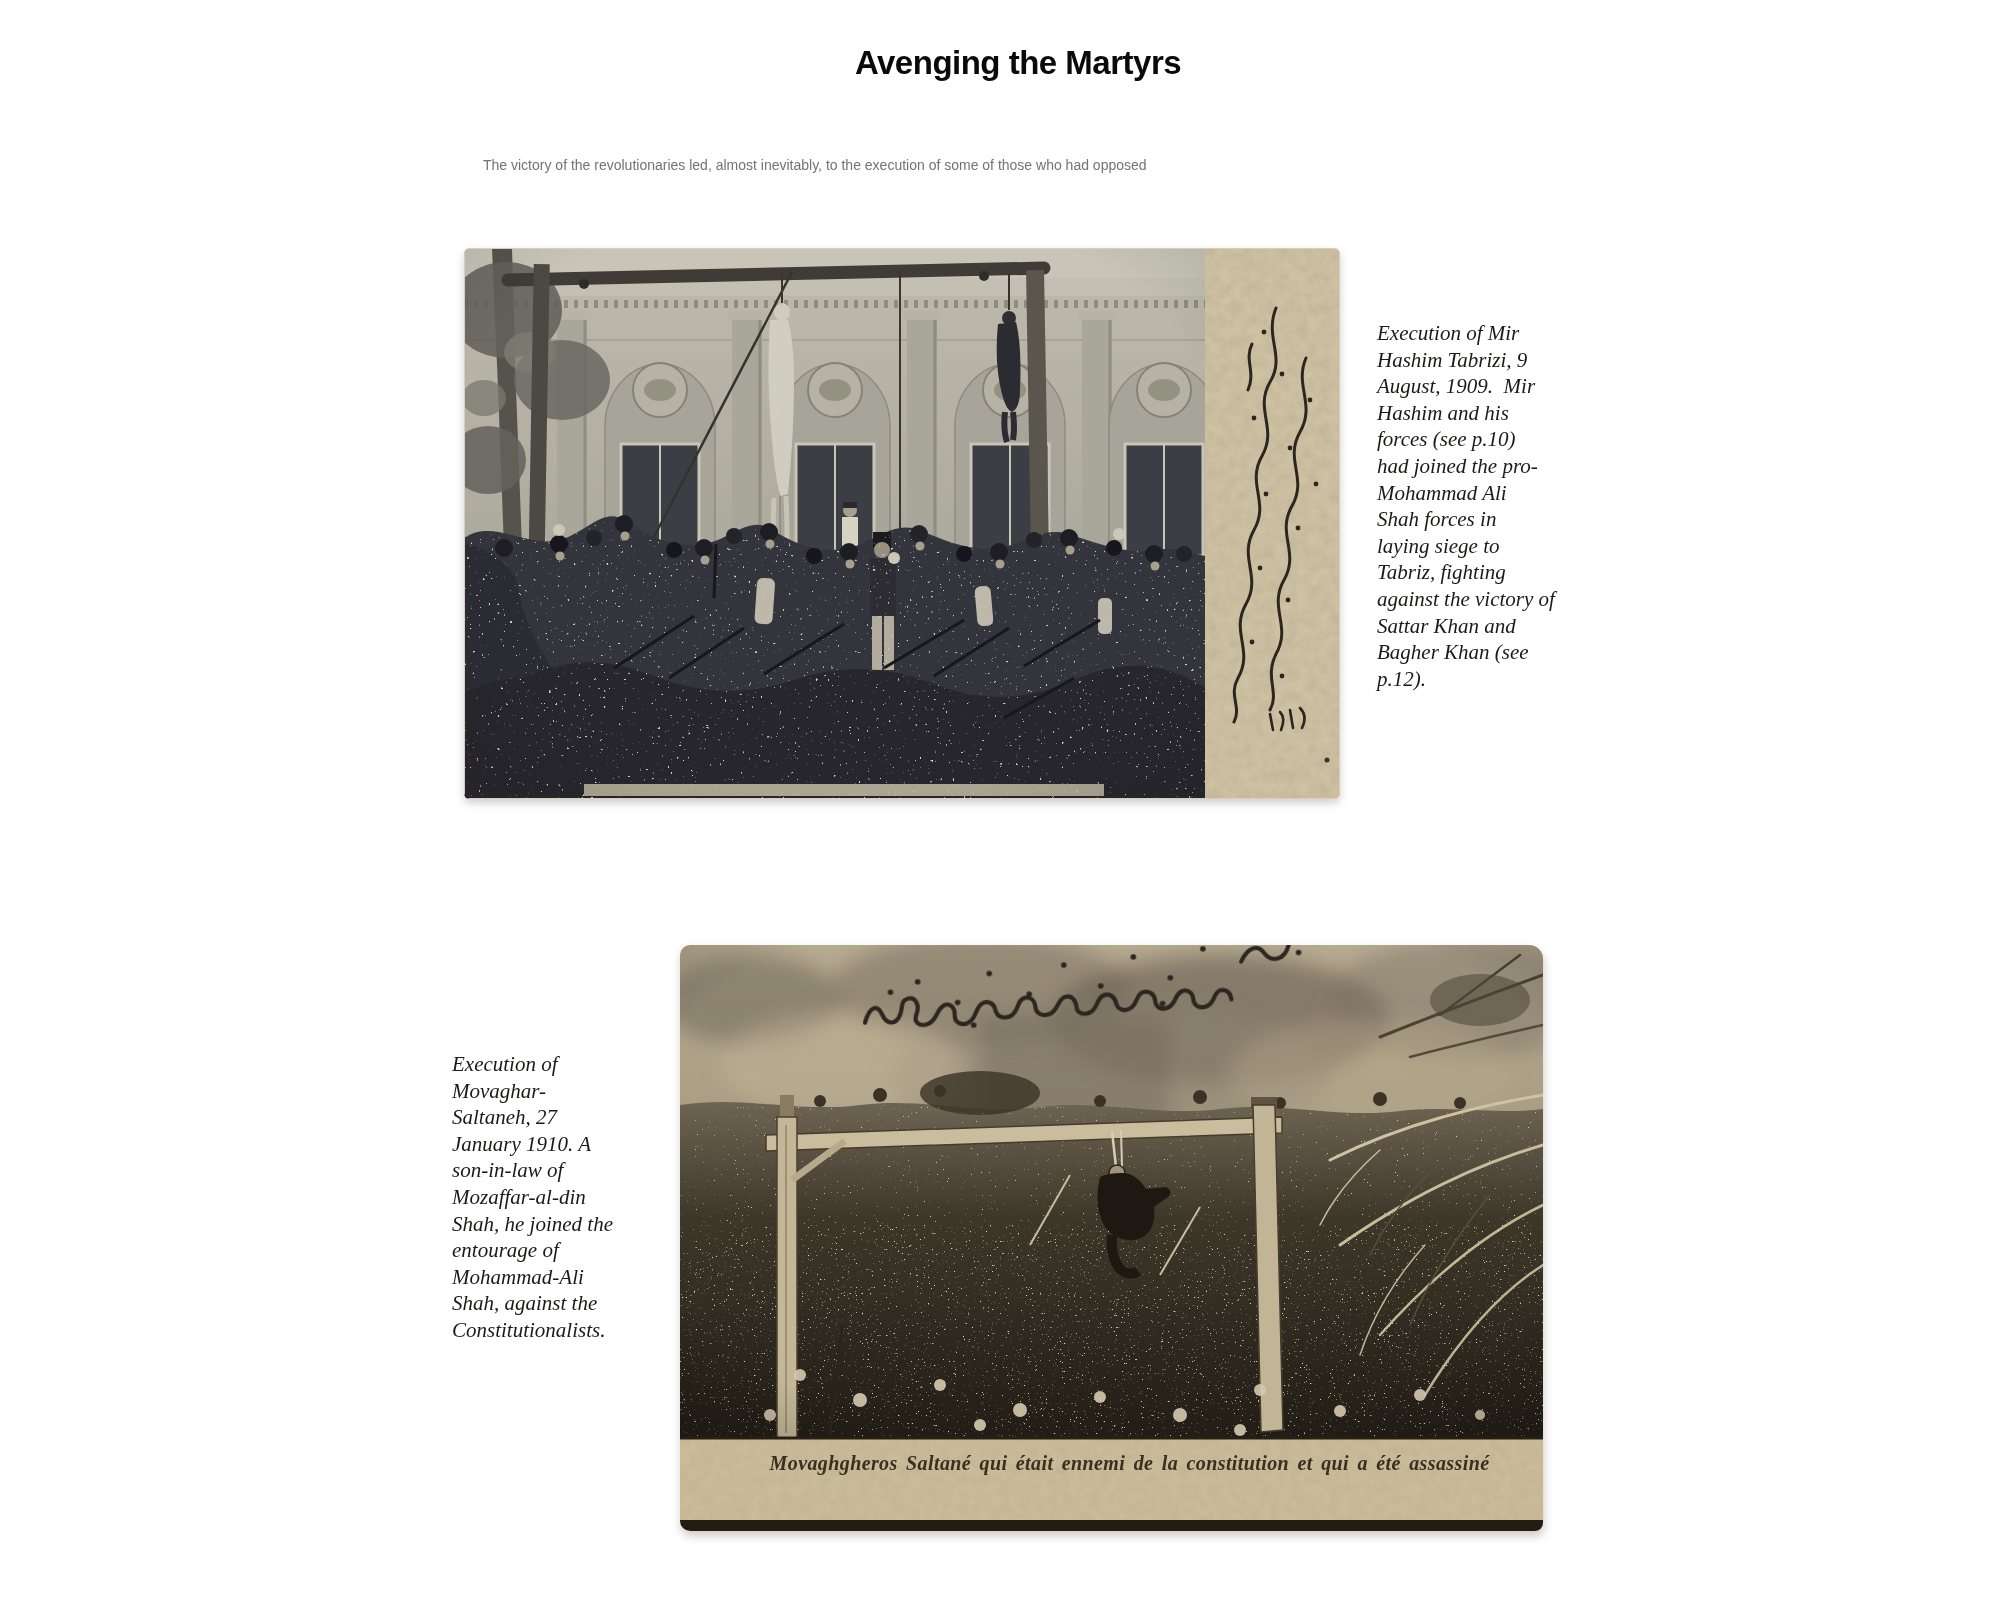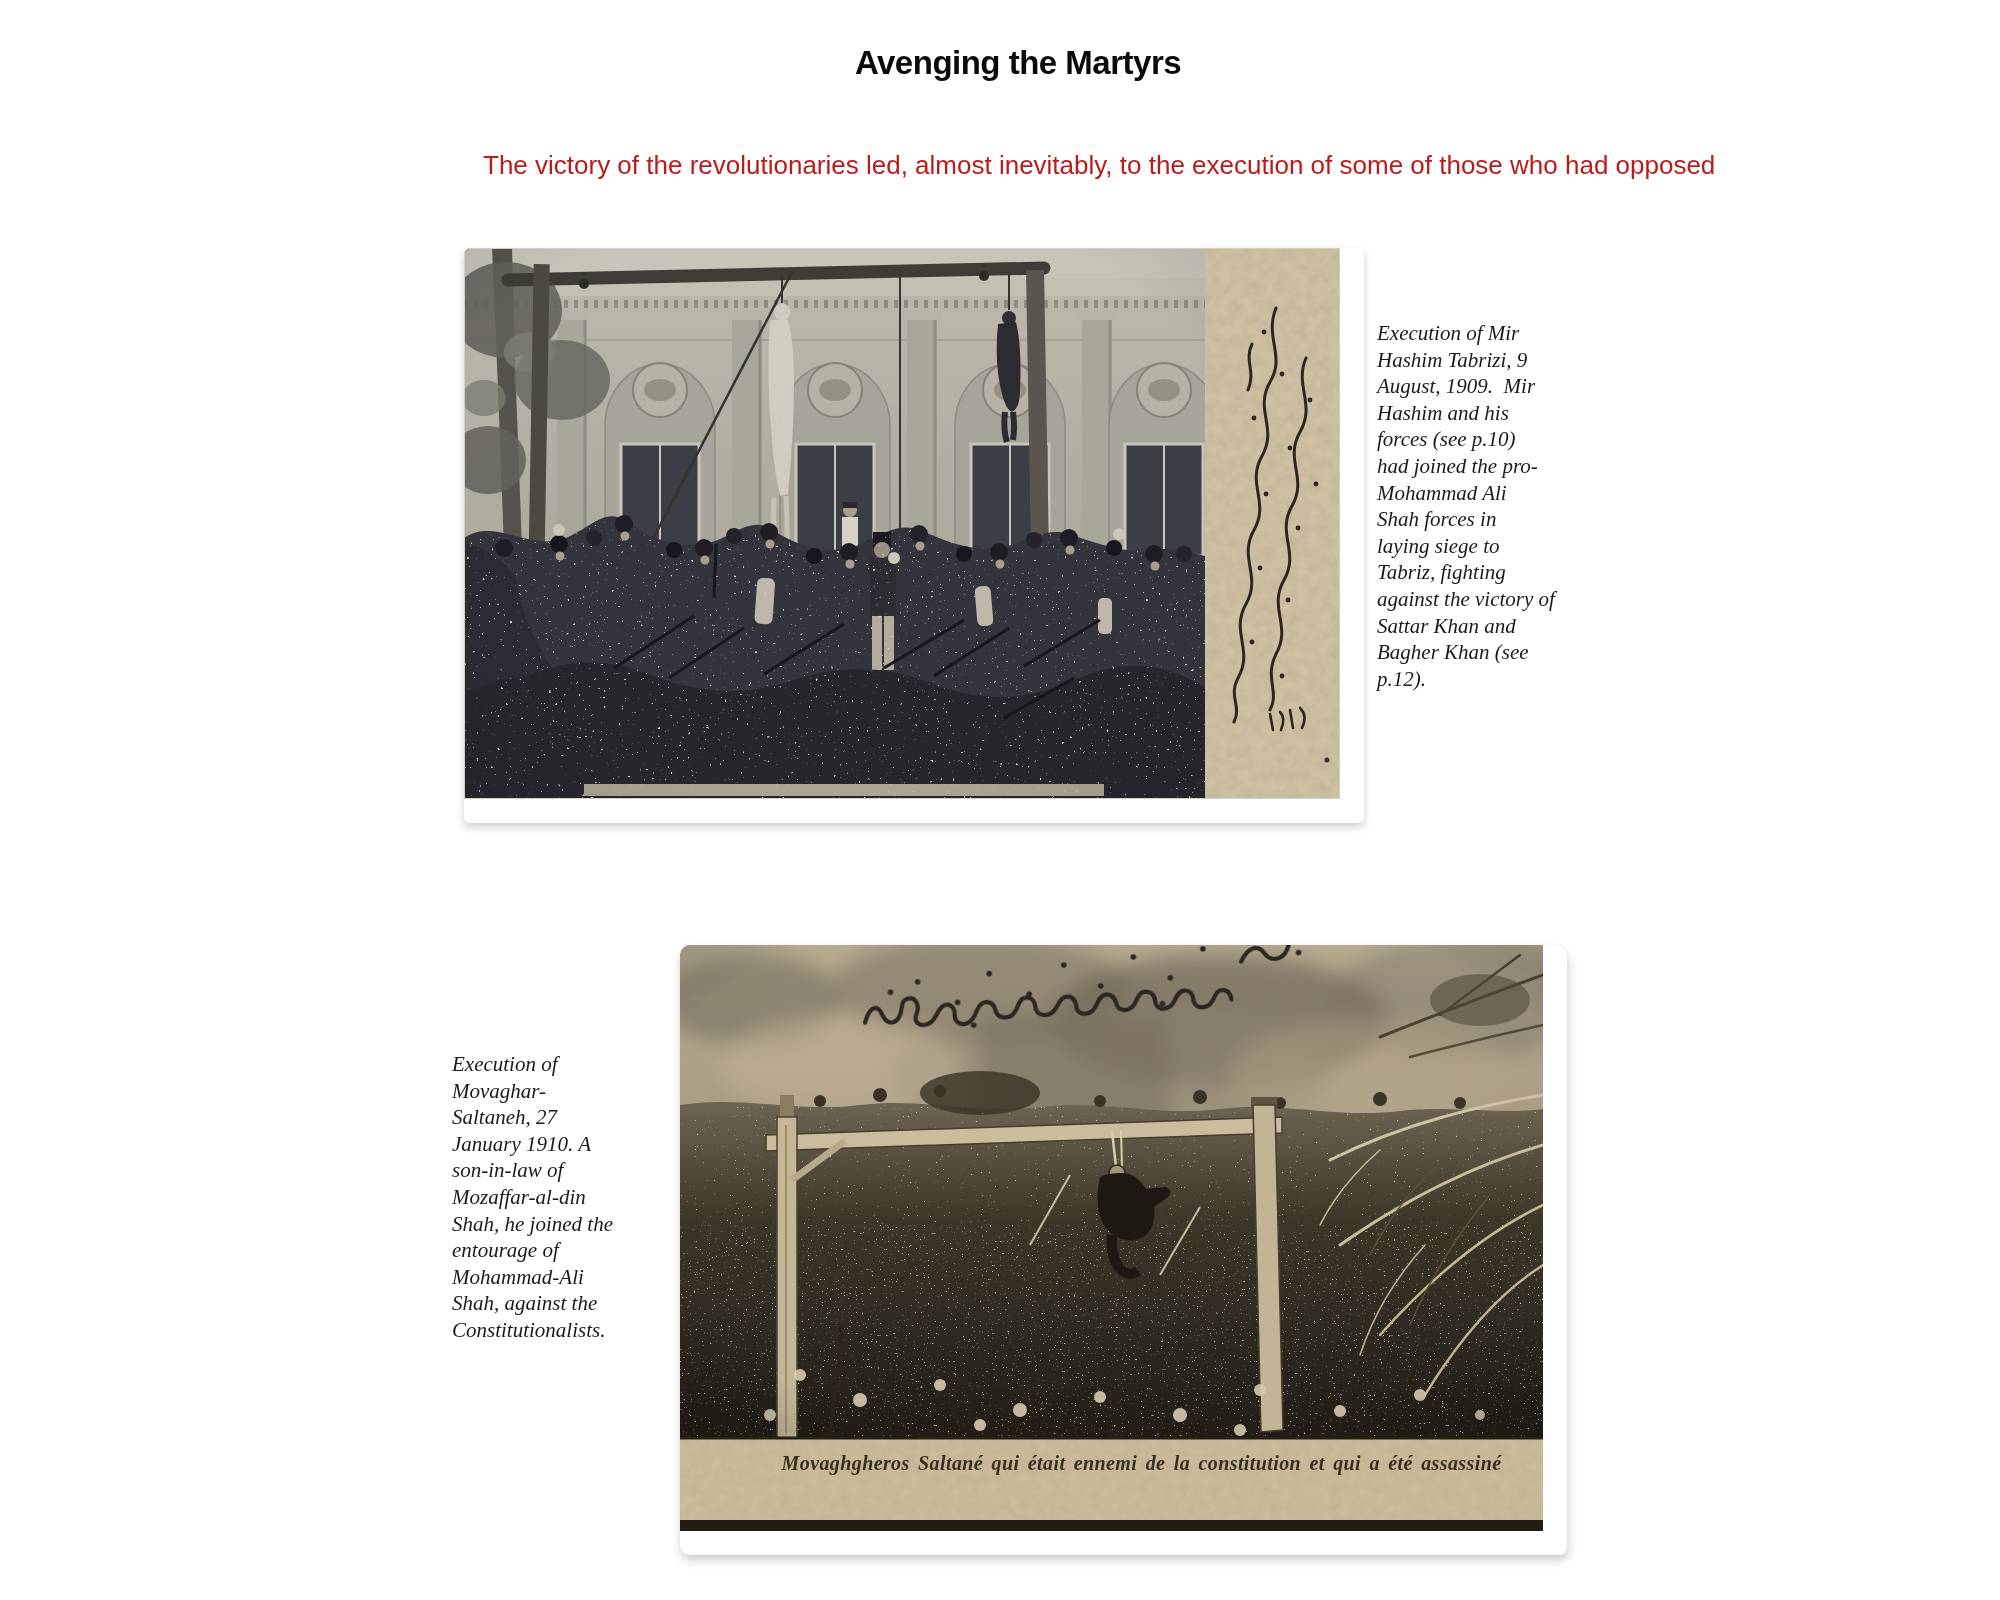--- a/index.html
+++ b/index.html
@@ -2,28 +2,28 @@
 <html><head>
 <meta charset="utf-8">
 <style>
   html,body{margin:0;padding:0;background:#ffffff;}
   .page{position:relative;width:2000px;height:1600px;background:#ffffff;overflow:hidden;
         font-family:"Liberation Sans", sans-serif;}
   .title{position:absolute;left:0;right:0;top:44px;margin:0;text-align:center;
          font-size:33px;font-weight:bold;letter-spacing:-0.5px;color:#0a0a0a;
          font-family:"Liberation Sans", sans-serif;padding-left:36px;}
   .intro{position:absolute;left:483px;top:153px;width:1070px;
-         font-size:26px;line-height:25.5px;color:#b91c1c;}
+         font-size:14px;line-height:25.5px;color:#737373;}
   .intro div{white-space:pre;}
   .caption{position:absolute;font-family:"Liberation Serif", serif;font-style:italic;
            font-size:21px;line-height:26.6px;color:#1b1a18;}
   .caption div{white-space:pre;}
   .cap1{left:1377px;top:320px;width:210px;}
   .cap2{left:452px;top:1051px;width:200px;}
-  figure{margin:0;padding:12px;}
+  figure{margin:0;padding:0;}
   .card{position:absolute;}
   .card svg{position:absolute;left:0;top:0;display:block;}
   .card1{left:464px;top:248px;width:876px;height:551px;border-radius:6px;
          box-shadow:0 4px 9px rgba(90,80,60,.28);overflow:hidden;}
   .card2{left:680px;top:945px;width:863px;height:586px;
          border-radius:10px 14px 8px 10px;
          box-shadow:1px 5px 10px rgba(90,80,60,.3);overflow:hidden;}
   .french{position:absolute;left:0;right:0;top:500px;text-align:center;
           transform:translateX(18px);
           font-family:"Liberation Serif", serif;font-style:italic;font-weight:bold;

